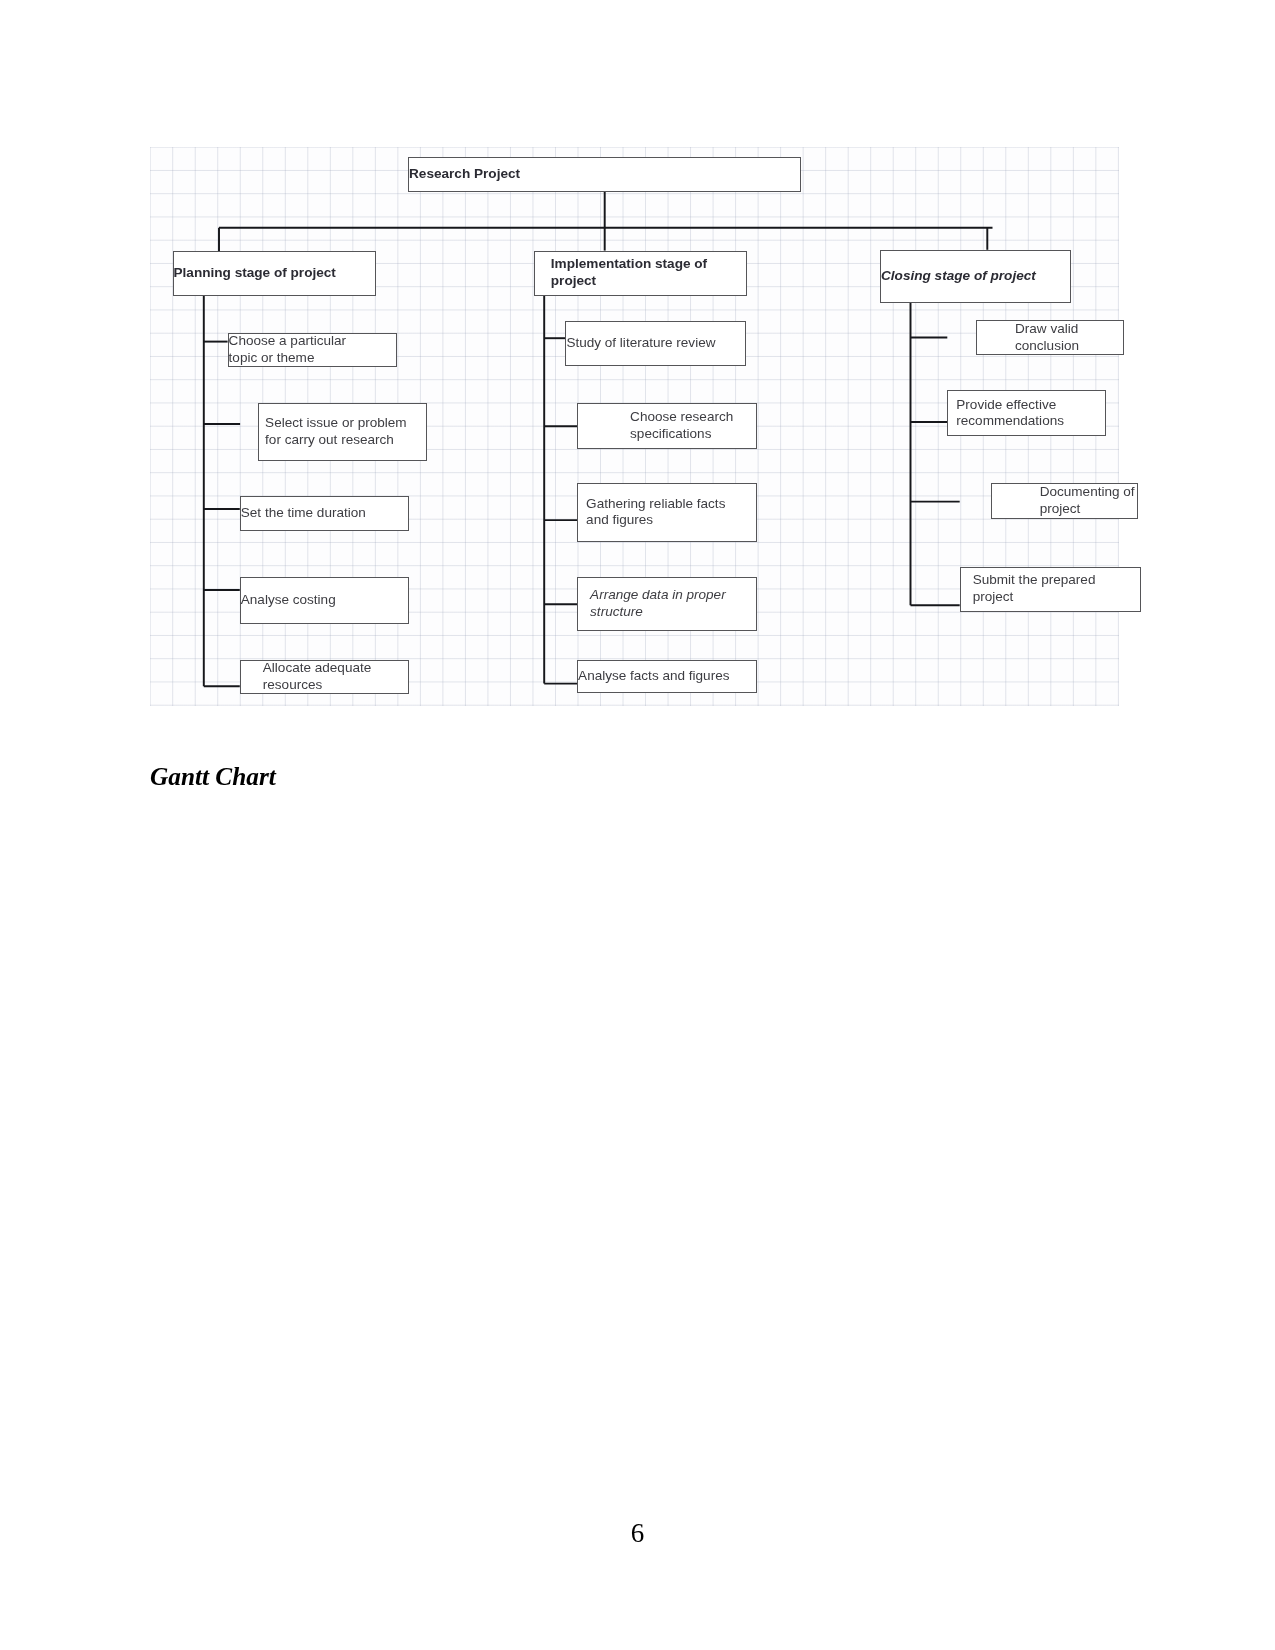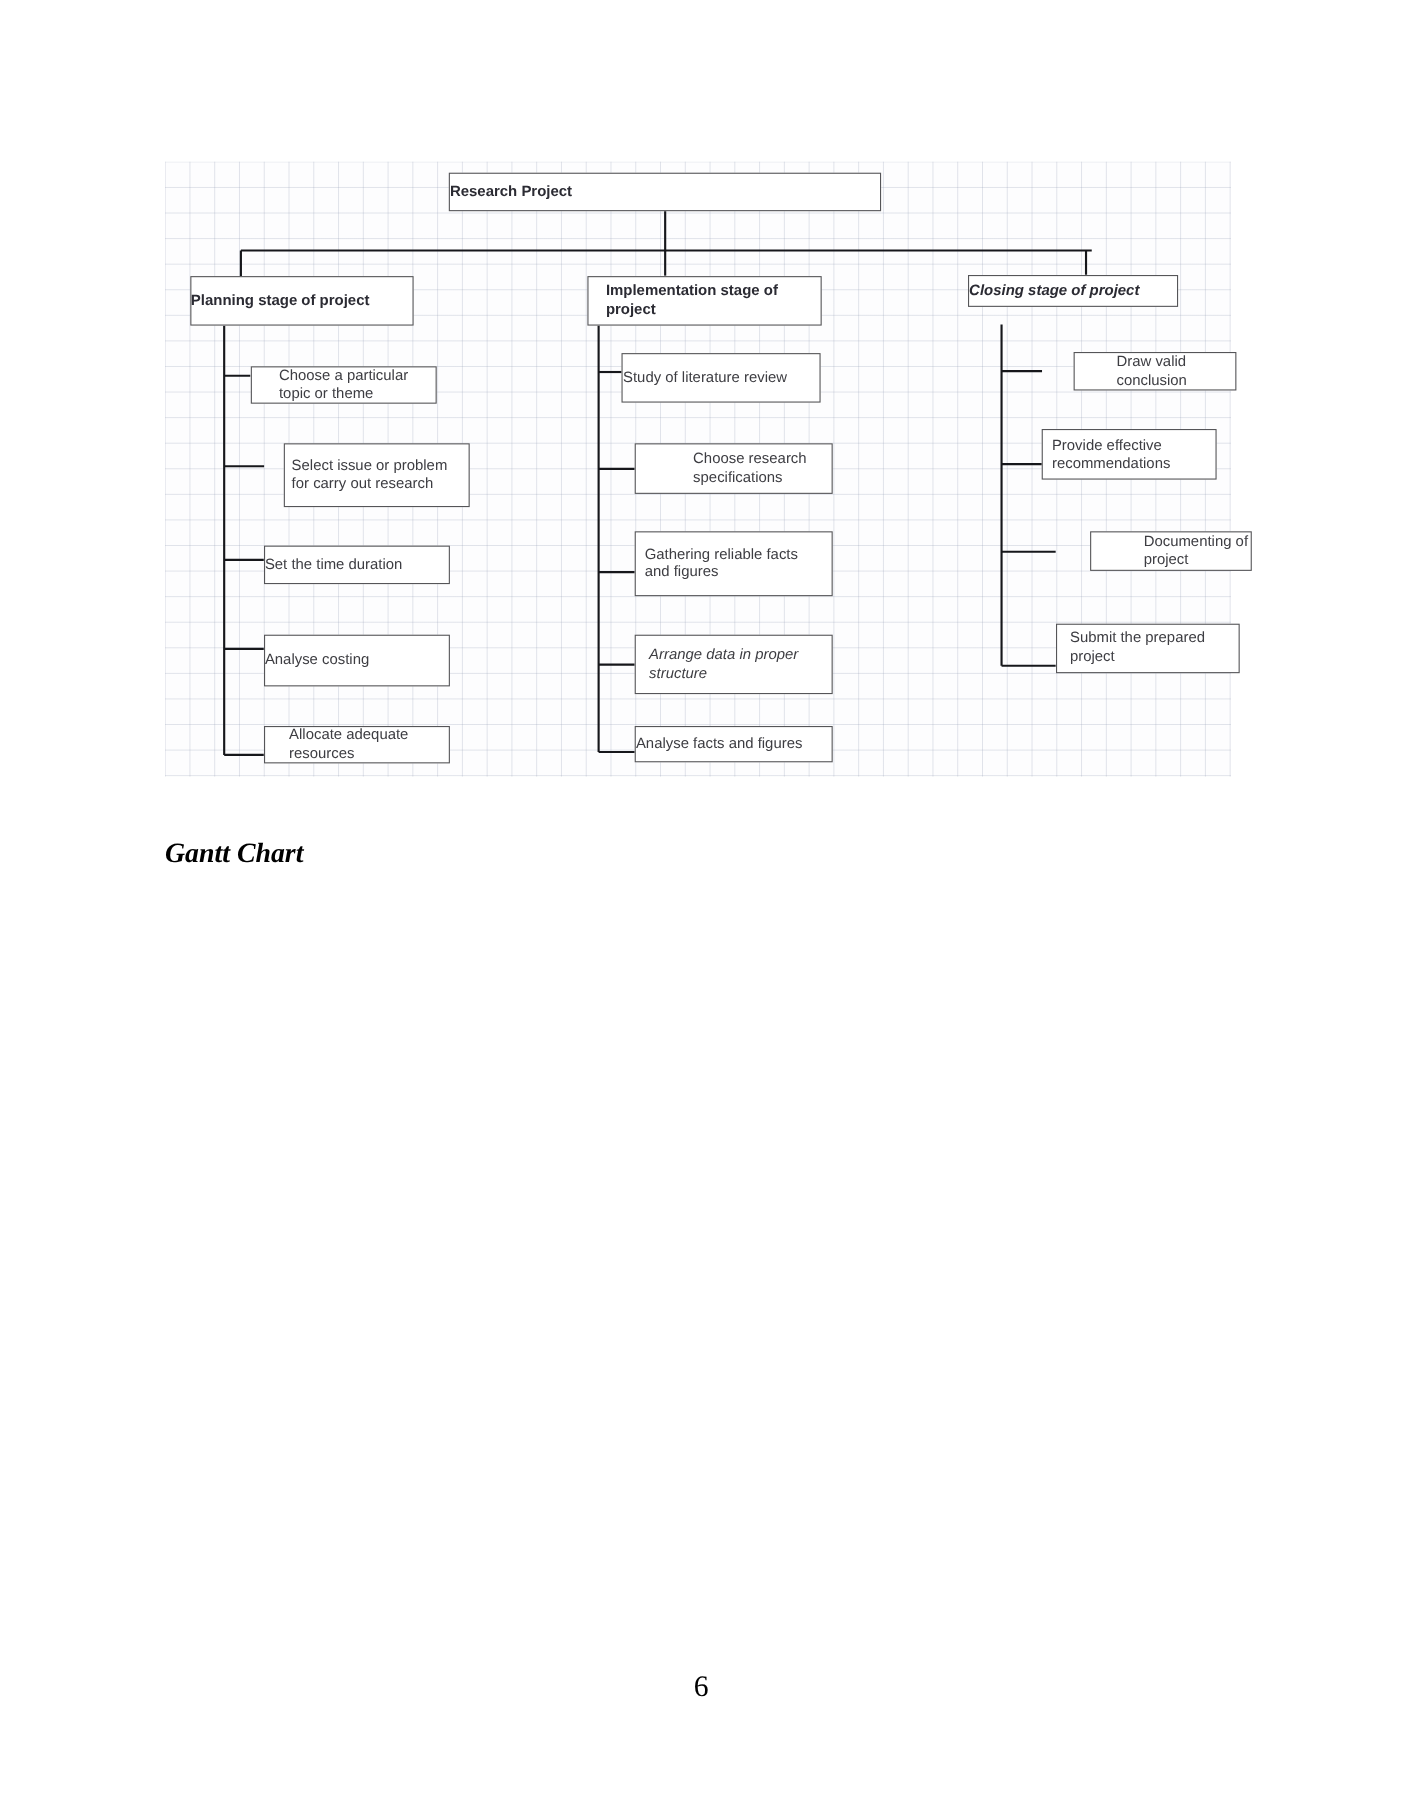--- a/index.html
+++ b/index.html
@@ -72,25 +72,25 @@
     <span>Research Project</span>
   </div>
 
   <div class="node lvl2" style="left:23.5px;top:103px;width:203px;height:45px;">
     <span class="l1">Planning stage of project</span>
   </div>
   <div class="node lvl2" style="left:360.8px;top:102.6px;width:213.4px;height:45.2px;padding:0 16px;margin-left:24px;">
     <span class="l1">Implementation stage of</span>
       <span class="l2">project</span>
   </div>
-  <div class="node lvl2i" style="left:731px;top:101.8px;width:191.4px;height:29px;">
+  <div class="node lvl2i" style="left:731px;top:101.8px;width:191.4px;height:53px;">
     <span class="l1">Closing stage of project</span>
   </div>
 
-  <div class="node leaf" style="left:78.6px;top:184.9px;width:169px;height:34.5px;padding:0 25px;">
+  <div class="node leaf" style="left:78.6px;top:184.9px;width:169px;height:34.5px;padding:0 0;">
     <span class="l1">Choose a particular</span>
       <span class="l2">topic or theme</span>
   </div>
   <div class="node leaf" style="left:91.1px;top:255.1px;width:168.8px;height:57.8px;padding:0 6px;margin-left:18px;">
     <span class="l1">Select issue or problem</span>
       <span class="l2">for carry out research</span>
   </div>
   <div class="node leaf" style="left:90.8px;top:347.5px;width:169.1px;height:35.5px;">
     <span class="l1">Set the time duration</span>
   </div>
@@ -126,20 +126,20 @@
       <span class="l2">conclusion</span>
   </div>
   <div class="node leaf" style="left:798.3px;top:242.3px;width:158.5px;height:46px;padding:0 8px;">
     <span class="l1">Provide effective</span>
       <span class="l2">recommendations</span>
   </div>
   <div class="node leaf" style="left:810.7px;top:335.2px;width:147px;height:35.4px;padding:0 48px;margin-left:31px;">
     <span class="l1">Documenting of</span>
       <span class="l2">project</span>
   </div>
-  <div class="node leaf" style="left:810.7px;top:418.6px;width:167px;height:45px;padding:0 12px;">
+  <div class="node leaf" style="left:810.7px;top:418.6px;width:181px;height:45px;padding:0 12px;">
     <span class="l1">Submit the prepared</span>
       <span class="l2">project</span>
   </div>
 </div>
 
 <div id="gantt">Gantt Chart</div>
 <div id="pagenum">6</div>
 
 </body></html>

